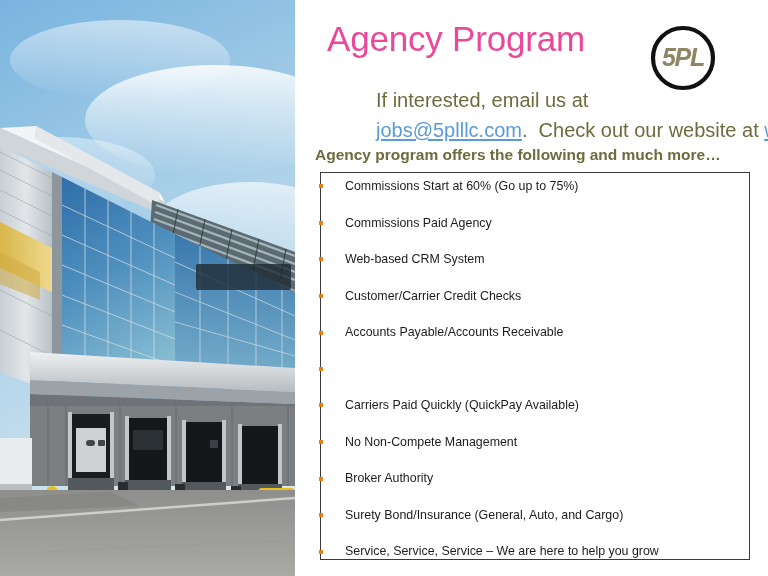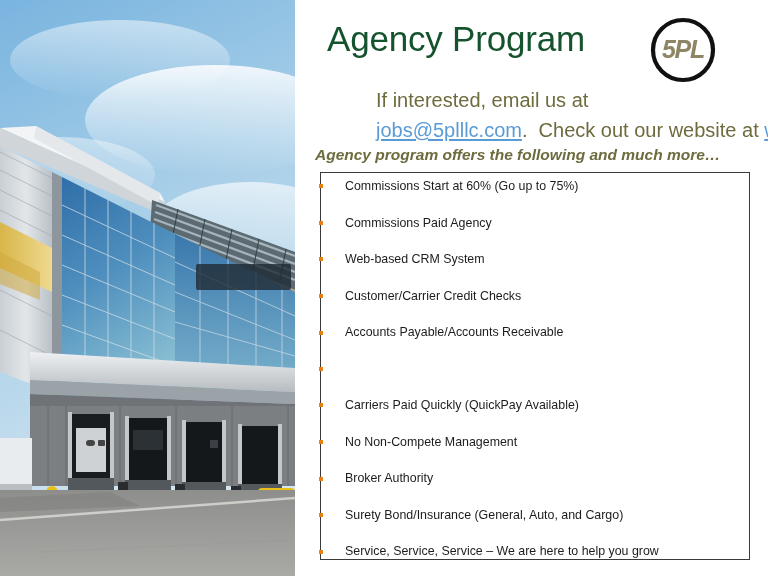--- a/index.html
+++ b/index.html
@@ -43,29 +43,29 @@
     height: 576px;
   }
 
   .title {
     position: absolute;
     left: 17px;
     top: 20px;
     font-size: 35px;
     font-weight: 300;
     letter-spacing: -0.2px;
-    color: #14532d;
+    color: #ec4899;
     line-height: 1.1;
     white-space: nowrap;
   }
 
   .logo {
     position: absolute;
     left: 337px;
-    top: 14px;
+    top: 22px;
     width: 72px;
     height: 72px;
   }
   .logo svg { display: block; width: 72px; height: 72px; }
 
   .intro {
     position: absolute;
     left: 39px;
     top: 86px;
     width: 420px;
@@ -82,21 +82,20 @@
   .sp { white-space: pre; }
 
   .subhead {
     position: absolute;
     left: 5px;
     top: 146px;
     font-size: 15.5px;
     font-weight: bold;
     color: #6e6b3e;
     white-space: nowrap;
-    font-style: italic;
   }
 
   
   .bulletbox {
     position: absolute;
     left: 10px;
     top: 172px;
     width: 430px;
     height: 388px;
     border: 1.4px solid #3a3a3a;

